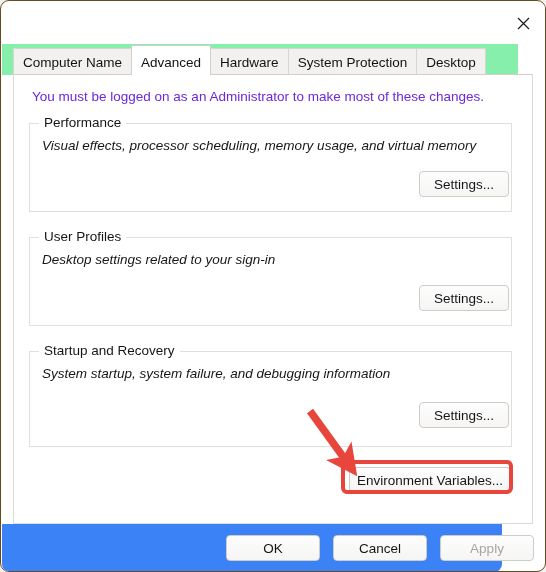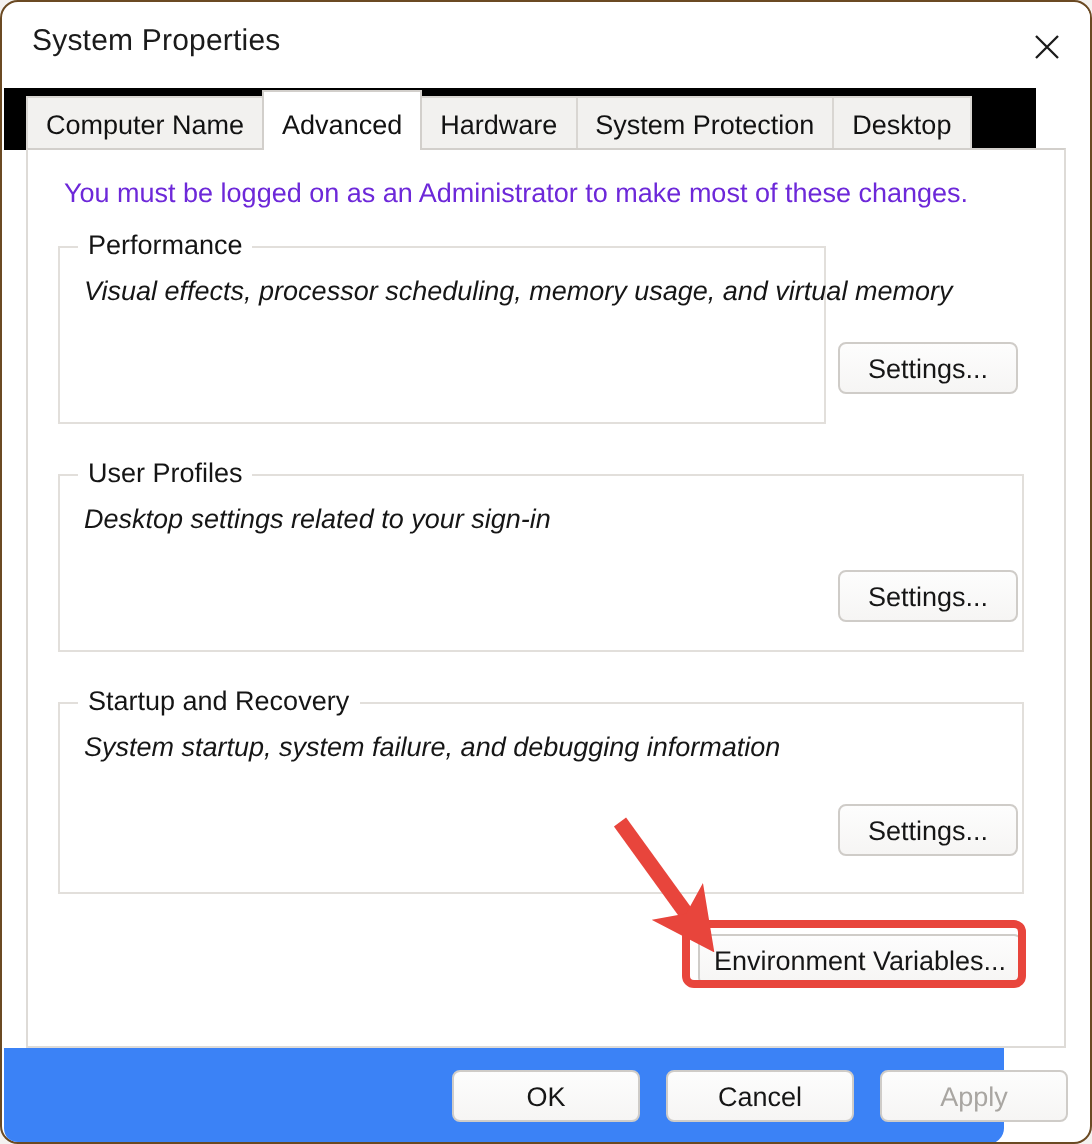--- a/index.html
+++ b/index.html
@@ -66,21 +66,21 @@
   }
   .close-btn svg { display: block; }
 
   
   .tabstrip {
     position: absolute;
     left: 1px;
     top: 43px;
     width: 516px;
     height: 31px;
-    background: #000000;
+    background: #86efac;
   }
   .tabs {
     position: absolute;
     left: 11px;
     top: 4px;
     height: 27px;
     display: flex;
     align-items: stretch;
   }
   .tab {
@@ -209,21 +209,20 @@
     z-index: 41;
   }
 </style>
 </head>
 <body>
 
 <div id="window">
   <div class="win-frame">
 
     <div class="titlebar">
-      <div class="title-text">System Properties</div>
       <div class="close-btn">
         <span>
           <svg width="13" height="13" viewBox="0 0 13 13">
             <path d="M1 1 L12 12 M12 1 L1 12" stroke="#1b1b1b" stroke-width="1.15" fill="none"></path>
           </svg>
         </span>
       </div>
     </div>
 
     <div class="tabstrip">
@@ -243,21 +242,21 @@
         <div class="tab">
           <span>Desktop</span>
         </div>
       </div>
     </div>
 
     <div class="page-panel">
 
       <div class="admin-note">You must be logged on as an Administrator to make most of these changes.</div>
 
-      <div class="groupbox" style="left:15px; top:48px; width:384px; height:89px;">
+      <div class="groupbox" style="left:15px; top:48px; width:483px; height:89px;">
         <div class="gb-title">Performance</div>
         <div class="gb-desc">Visual effects, processor scheduling, memory usage, and virtual memory</div>
         <button class="btn" style="left:389px; top:47px; width:90px; height:26px;">Settings...</button>
       </div>
 
       <div class="groupbox" style="left:15px; top:162px; width:483px; height:89px;padding-left:32px;">
         <div class="gb-title">User Profiles</div>
         <div class="gb-desc">Desktop settings related to your sign-in</div>
         <button class="btn" style="left:389px; top:47px; width:90px; height:26px;">Settings...</button>
       </div>

